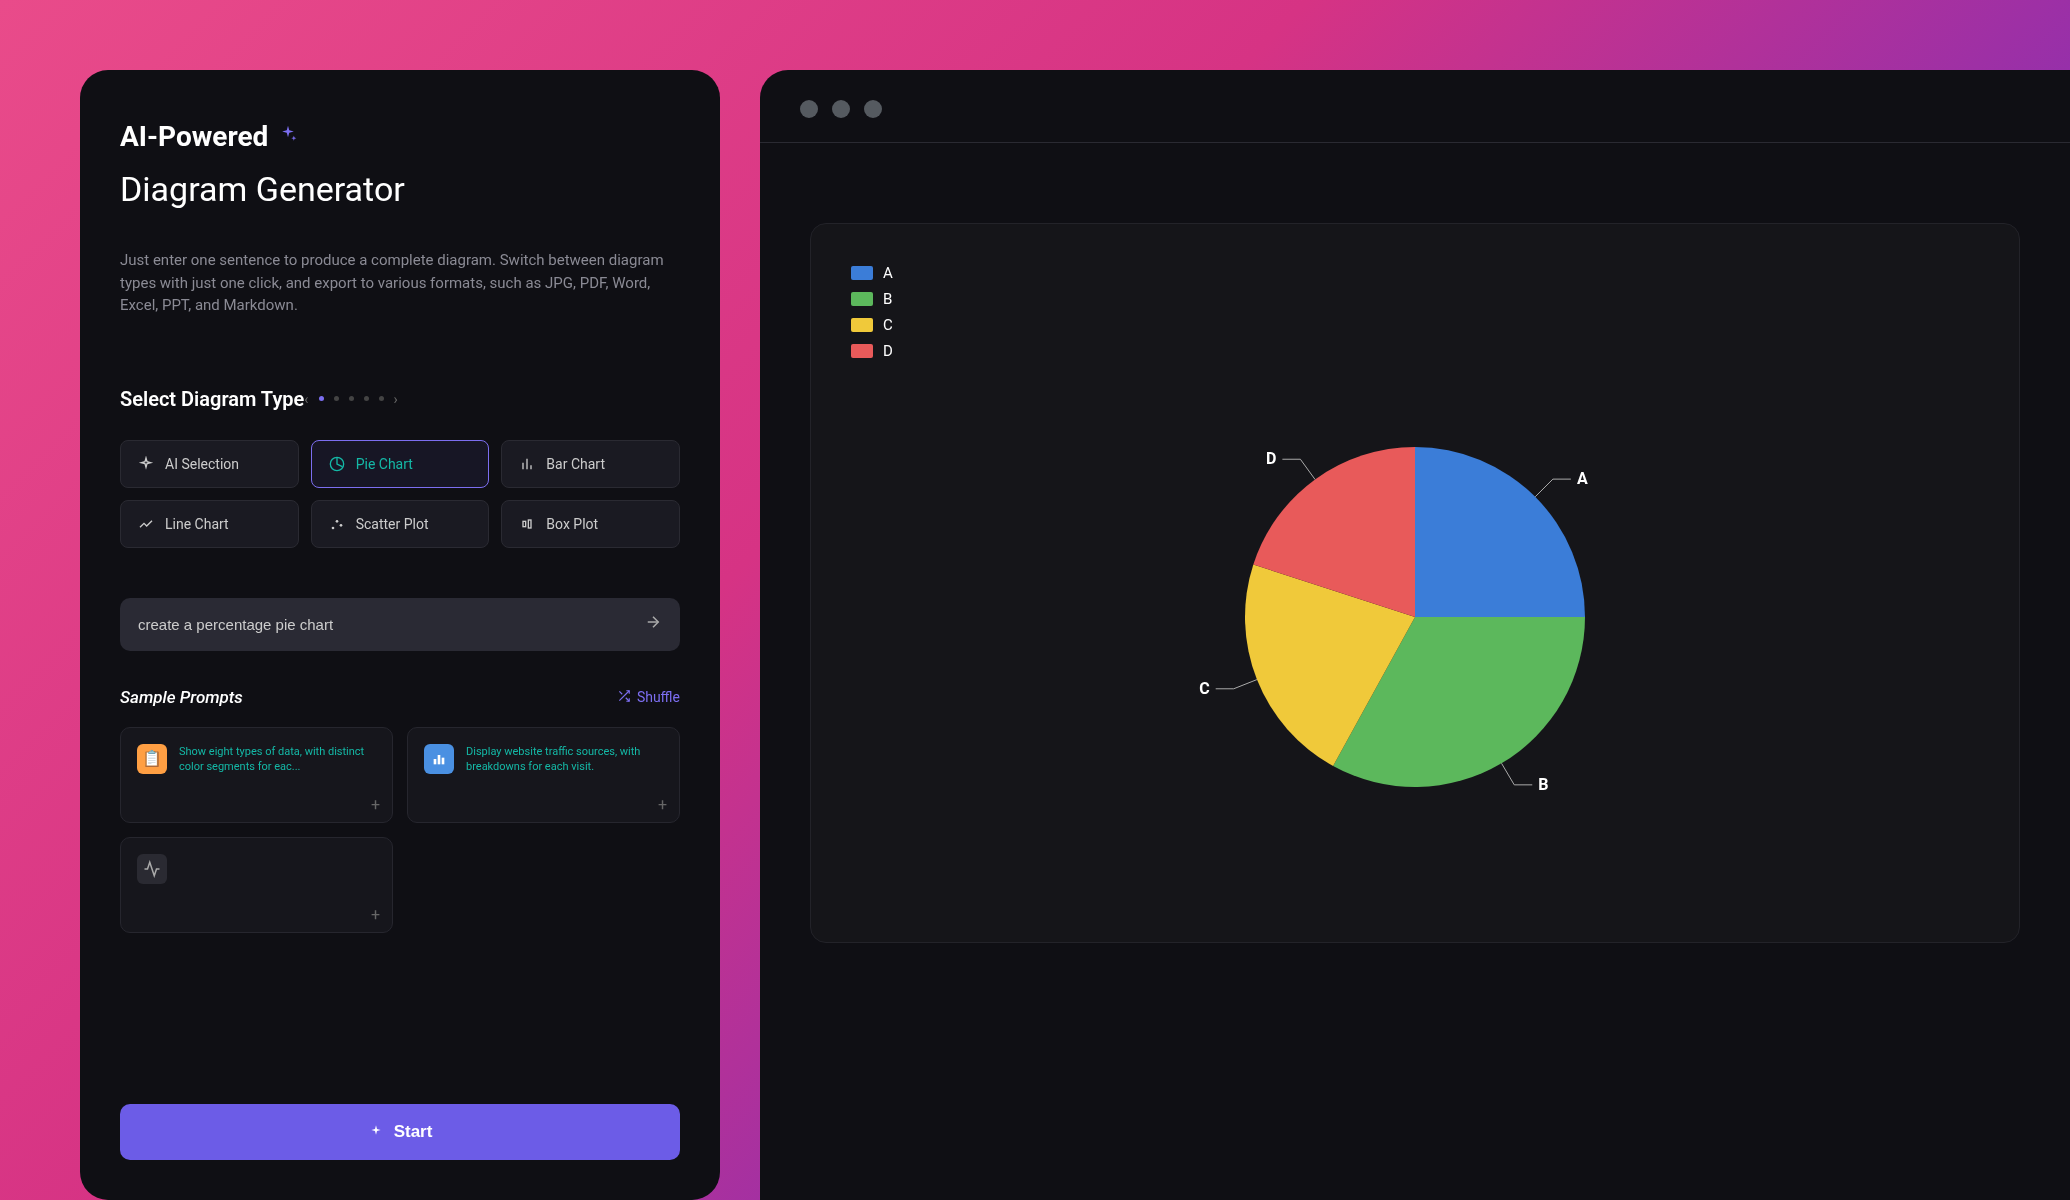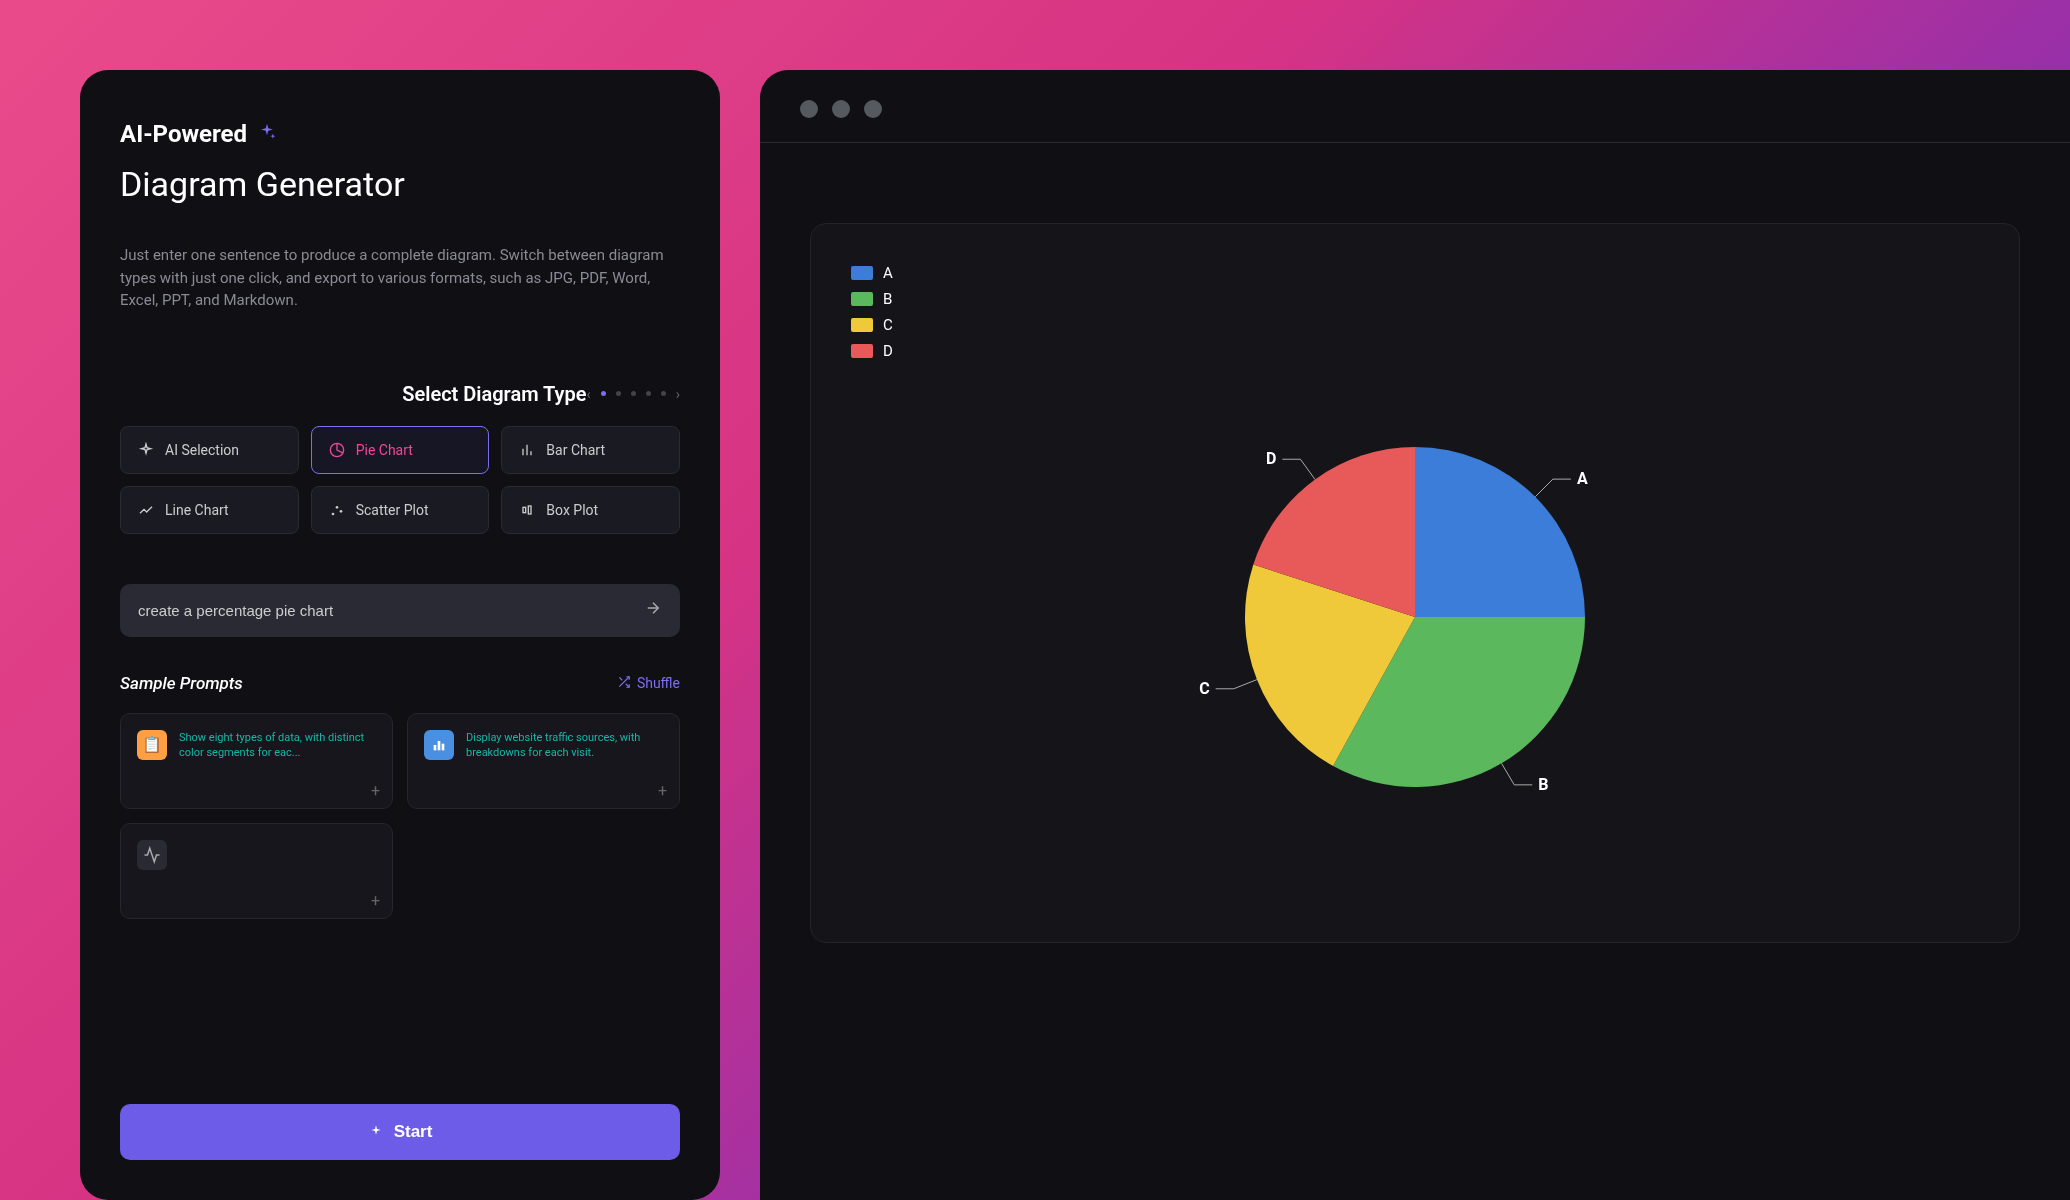--- a/index.html
+++ b/index.html
@@ -19,47 +19,47 @@
       border-radius: 28px;
       padding: 50px 40px 40px 40px;
       color: #fff;
       display: flex;
       flex-direction: column;
     }
     .ai-powered {
       display: flex;
       align-items: center;
       gap: 10px;
-      font-size: 24px;
+      font-size: 28px;
       font-weight: 700;
       margin-bottom: 16px;
     }
     .sparkle-icon { color: #7c6ef0; font-size: 22px; }
     .main-title { font-size: 34px; font-weight: 400; margin-bottom: 40px; }
     .description { font-size: 15px; color: #8a8a94; line-height: 1.5; margin-bottom: 70px; }
-    .section-header { display: flex; justify-content: flex-end; align-items: center; margin-bottom: 20px; }
+    .section-header { display: flex; justify-content: flex-start; align-items: center; margin-bottom: 29px; }
     .section-title { font-size: 20px; font-weight: 600; }
     .nav-dots { display: flex; align-items: center; gap: 10px; color: #666; }
     .nav-arrow { cursor: pointer; font-size: 14px; }
     .dot { width: 5px; height: 5px; border-radius: 50%; background: #444; }
     .dot.active { background: #7c6ef0; }
     .type-grid { display: grid; grid-template-columns: repeat(3, 1fr); gap: 12px; margin-bottom: 50px; }
     .type-btn {
       background: #1a1a22;
       border: 1px solid #2a2a32;
       border-radius: 8px;
       padding: 14px 16px;
       color: #ccc;
       font-size: 14px;
       display: flex;
       align-items: center;
       gap: 10px;
       cursor: pointer;
     }
-    .type-btn.active { border-color: #7c6ef0; color: #ec4899; background: rgba(124,110,240,0.08); }
+    .type-btn.active { border-color: #7c6ef0; color: #14b8a6; background: rgba(124,110,240,0.08); }
     .type-icon { width: 18px; height: 18px; display: flex; align-items: center; justify-content: center; }
     .input-wrapper { position: relative; margin-bottom: 36px; }
     .input-wrapper input { background: #2a2a34; border: none; border-radius: 10px; padding: 18px 50px 18px 18px; color: #ccc; font-size: 15px; width: 100%; }
     .input-arrow { position: absolute; right: 18px; top: 50%; transform: translateY(-50%); color: #aaa; cursor: pointer; }
     .sample-header { display: flex; justify-content: space-between; align-items: center; margin-bottom: 20px; }
     .sample-title { font-size: 17px; font-weight: 500; font-style: italic; }
     .shuffle { color: #7c6ef0; font-size: 14px; display: flex; align-items: flex-start; gap: 6px; cursor: pointer; }
     .prompts-grid { display: grid; grid-template-columns: repeat(2, 1fr); gap: 14px; margin-bottom: 40px; }
     .prompt-card {
       background: #16161c;

